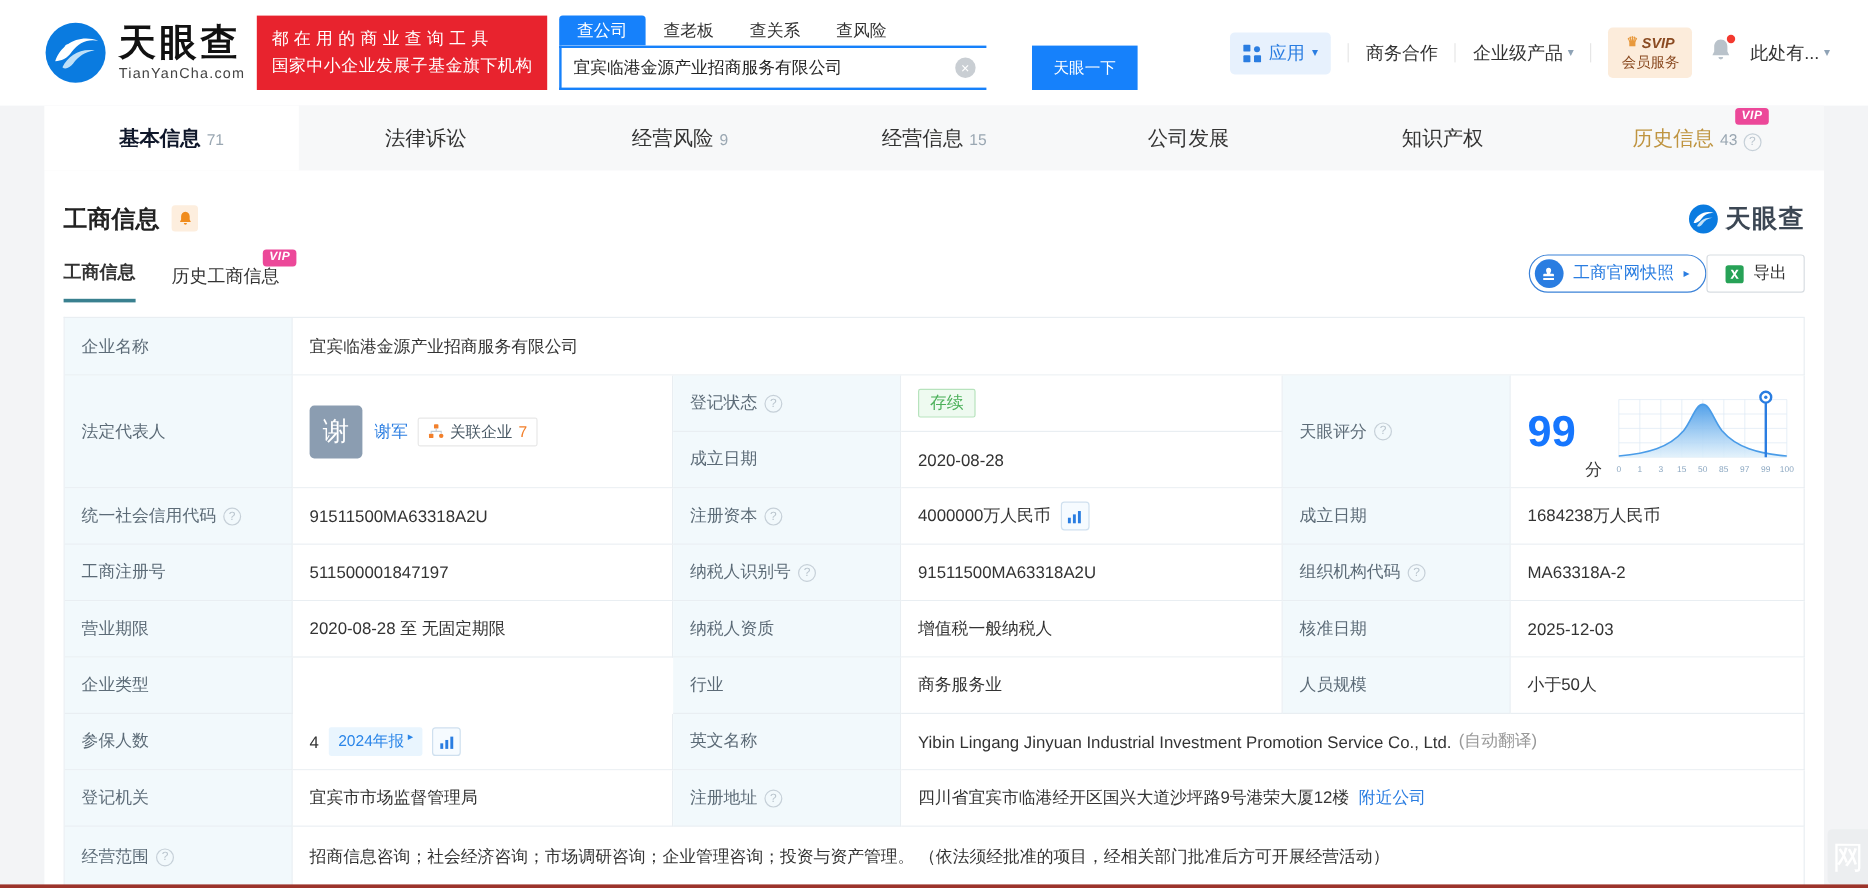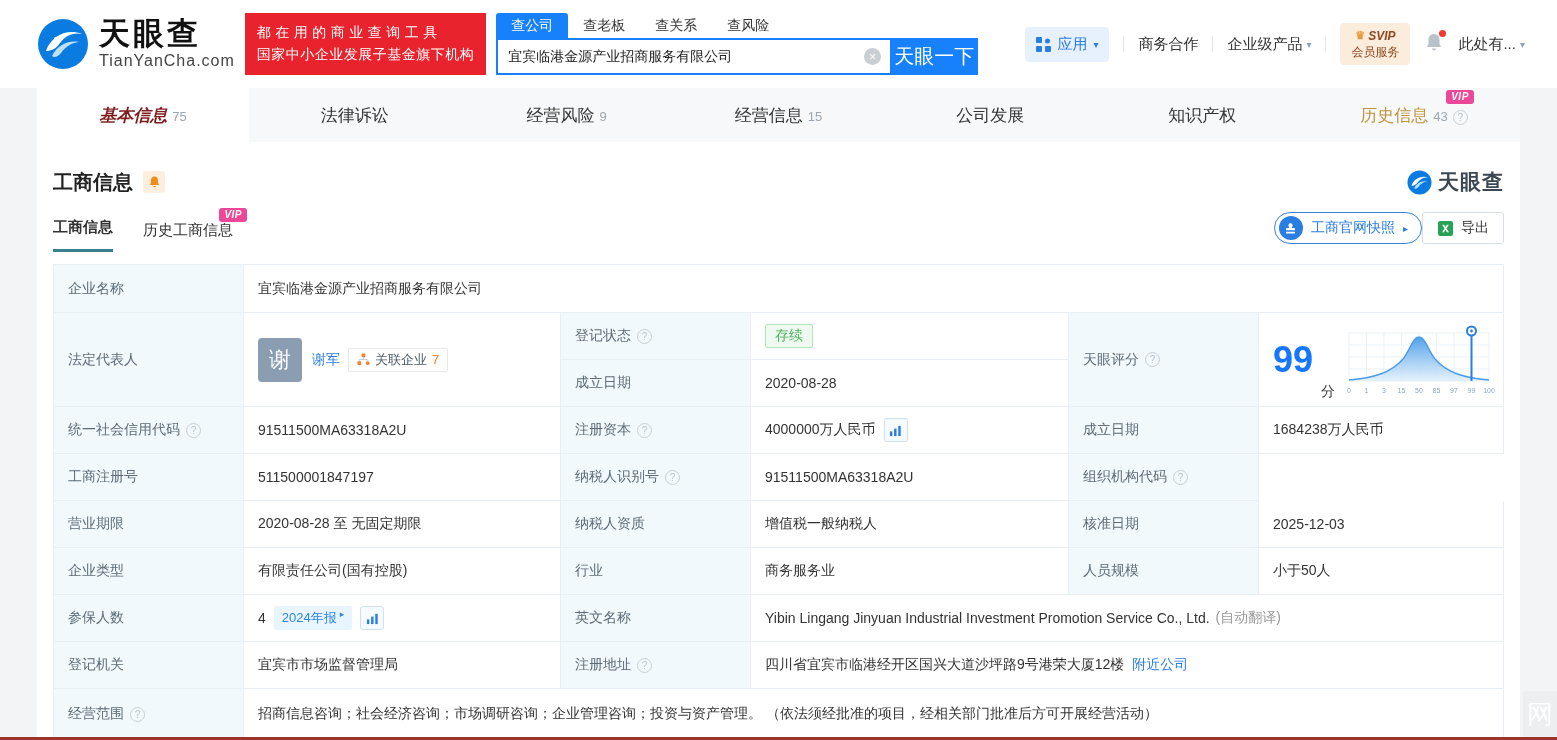--- a/index.html
+++ b/index.html
@@ -4,55 +4,55 @@
 <style>
   * { box-sizing: border-box; margin: 0; padding: 0; }
   html,body { width:1557px; height:740px; overflow:hidden; }
   body { font-family:"Liberation Sans", sans-serif; background:#f3f4f6; position:relative; color:#333; }
 
   
   .header { height:88px; background:#fff; display:flex; align-items:center; }
   .logo { margin-left:37px; display:flex; align-items:center; gap:10px; }
   .logo-txt { display:flex; flex-direction:column; line-height:1.05; }
   .logo-name { font-size:31px; font-weight:bold; color:#111; letter-spacing:3px; }
-  .logo-domain { font-size:16px; color:#444; letter-spacing:1px; margin-top:2px; }
+  .logo-domain { font-size:12px; color:#444; letter-spacing:1px; margin-top:2px; }
   .promo { margin-left:10px; background:#e8232e; color:#ffffff; padding:9px 12px; line-height:1.55; }
   .promo-l1 { font-size:14px; letter-spacing:4.5px; }
   .promo-l2 { font-size:14px; letter-spacing:0.5px; }
 
   .searchbox { margin-left:10px; width:482px; }
   .stabs { display:flex; height:25px; align-items:flex-end; }
   .stab { padding:0 15px; font-size:14px; color:#333; height:25px; line-height:25px; cursor:pointer; }
   .stab.active { background:#1681fb; color:#fff; border-radius:3px 3px 0 0; }
   .srow { display:flex; height:37px; }
   .sinputwrap { flex:1; position:relative; }
   .sinput { width:100%; height:100%; border:2px solid #1681fb; border-right:none; padding:0 34px 0 10px; font-size:14px; color:#222; outline:none; font-family:inherit; }
   .sclear { position:absolute; right:9px; top:10px; width:17px; height:17px; border-radius:50%; background:#c9ced3; color:#fff; font-size:12px; display:flex; align-items:center; justify-content:center; cursor:pointer; }
-  .sbtn { width:88px; background:#1681fb; color:#fff; font-size:20px; border:none; cursor:pointer; font-family:inherit; }
+  .sbtn { width:88px; background:#1681fb; color:#fff; font-size:13px; border:none; cursor:pointer; font-family:inherit;margin-left:38px; }
 
   .topnav { margin-left:auto; margin-right:32px; display:flex; align-items:center; gap:14px; }
   .apps { background:#e7f1fd; border-radius:4px; padding:8px 11px; color:#2a7de1; font-size:15px; display:flex; align-items:center; gap:6px; cursor:pointer;text-align:right; }
   .caret { font-size:10px; color:#8fa3b6; }
   .apps .caret { color:#2a7de1; }
   .vsep { width:1px; height:16px; background:#e6e6e6; }
   .navlink { font-size:15px; color:#333; cursor:pointer; display:flex; align-items:center; gap:4px; }
   .svip { background:#fcecdb; border-radius:4px; padding:5px 11px; text-align:center; line-height:1.35; cursor:pointer; }
   .svip-top { font-size:12px; font-weight:bold; font-style:italic; color:#8a4a21; display:flex; align-items:center; gap:3px; justify-content:center; }
   .svip-crown { color:#e8993c; font-style:normal; font-size:11px; }
   .svip-bot { font-size:12px; color:#8a4a21; }
   .bellwrap { position:relative; cursor:pointer; }
   .reddot { position:absolute; top:-2px; right:-2px; width:7px; height:7px; border-radius:50%; background:#f3392f; }
 
   
   .maintabs { margin:0 37px; background:#f7f8f9; height:54px; display:flex; }
   .mtab { flex:1; display:flex; align-items:center; justify-content:center; font-size:17px; color:#333; cursor:pointer; }
   .mtab-inner { position:relative; display:flex; align-items:baseline; gap:5px; }
   .mtab .cnt { font-size:13px; color:#9aa7b2; }
   .mtab.active { background:#fff; }
-  .mtab.active .lblt { color:#7f1d1d; font-weight:bold;font-style:italic; }
+  .mtab.active .lblt { color:#0f172a; font-weight:bold; }
   .mtab.gold .lblt { color:#bf9440; }
   .vipchip { position:absolute; top:-14px; right:-6px; background:#ec4899; color:#fff; font-size:10px; font-weight:bold; font-style:italic; padding:1px 5px 2px; border-radius:3px; letter-spacing:0.5px; }
 
   
   .content { margin:0 37px; background:#fff; height:598px; position:relative; }
   .sechead { display:flex; align-items:center; padding:26px 16px 0; }
   .sectitle { font-size:20px; font-weight:bold; color:#222; }
   .bellchip { width:22px; height:22px; background:#fdeede; border-radius:3px; margin-left:10px; display:flex; align-items:center; justify-content:center; cursor:pointer; }
   .wm { margin-left:auto; display:flex; align-items:center; gap:6px; }
   .wm-name { font-size:21px; font-weight:bold; color:#3c4754; letter-spacing:1px; }
@@ -165,21 +165,21 @@
       <span>此处有...</span>
       <span class="caret">▾</span>
     </div>
   </div>
 </div>
 
 <div class="maintabs">
   <div class="mtab active">
     <div class="mtab-inner">
       <span class="lblt">基本信息</span>
-      <span class="cnt">75</span>
+      <span class="cnt">71</span>
     </div>
   </div>
   <div class="mtab">
     <div class="mtab-inner">
         <span class="lblt">法律诉讼</span>
       </div>
   </div>
   <div class="mtab">
     <div class="mtab-inner">
       <span class="lblt">经营风险</span>
@@ -398,20 +398,23 @@
     </div>
     <div class="cell" style="grid-area:5/4">
         <span>91511500MA63318A2U</span>
       </div>
     <div class="cell lbl" style="grid-area:5/5">
       <span>组织机构代码</span>
       <span class="help">
           <span>?</span>
         </span>
     </div>
+    <div class="cell" style="grid-area:5/6">
+        <span>MA63318A-2</span>
+      </div>
 
     <div class="cell lbl" style="grid-area:6/1">
         <span>营业期限</span>
       </div>
     <div class="cell" style="grid-area:6/2">
         <span>2020-08-28 至 无固定期限</span>
       </div>
     <div class="cell lbl" style="grid-area:6/3">
         <span>纳税人资质</span>
       </div>
@@ -420,23 +423,20 @@
       </div>
     <div class="cell lbl" style="grid-area:6/5">
         <span>核准日期</span>
       </div>
     <div class="cell" style="grid-area:6/6">
         <span>2025-12-03</span>
       </div>
 
     <div class="cell lbl" style="grid-area:7/1">
         <span>企业类型</span>
-      </div>
-    <div class="cell" style="grid-area:7/2">
-        <span>有限责任公司(国有控股)</span>
       </div>
     <div class="cell lbl" style="grid-area:7/3">
         <span>行业</span>
       </div>
     <div class="cell" style="grid-area:7/4">
         <span>商务服务业</span>
       </div>
     <div class="cell lbl" style="grid-area:7/5">
         <span>人员规模</span>
       </div>

